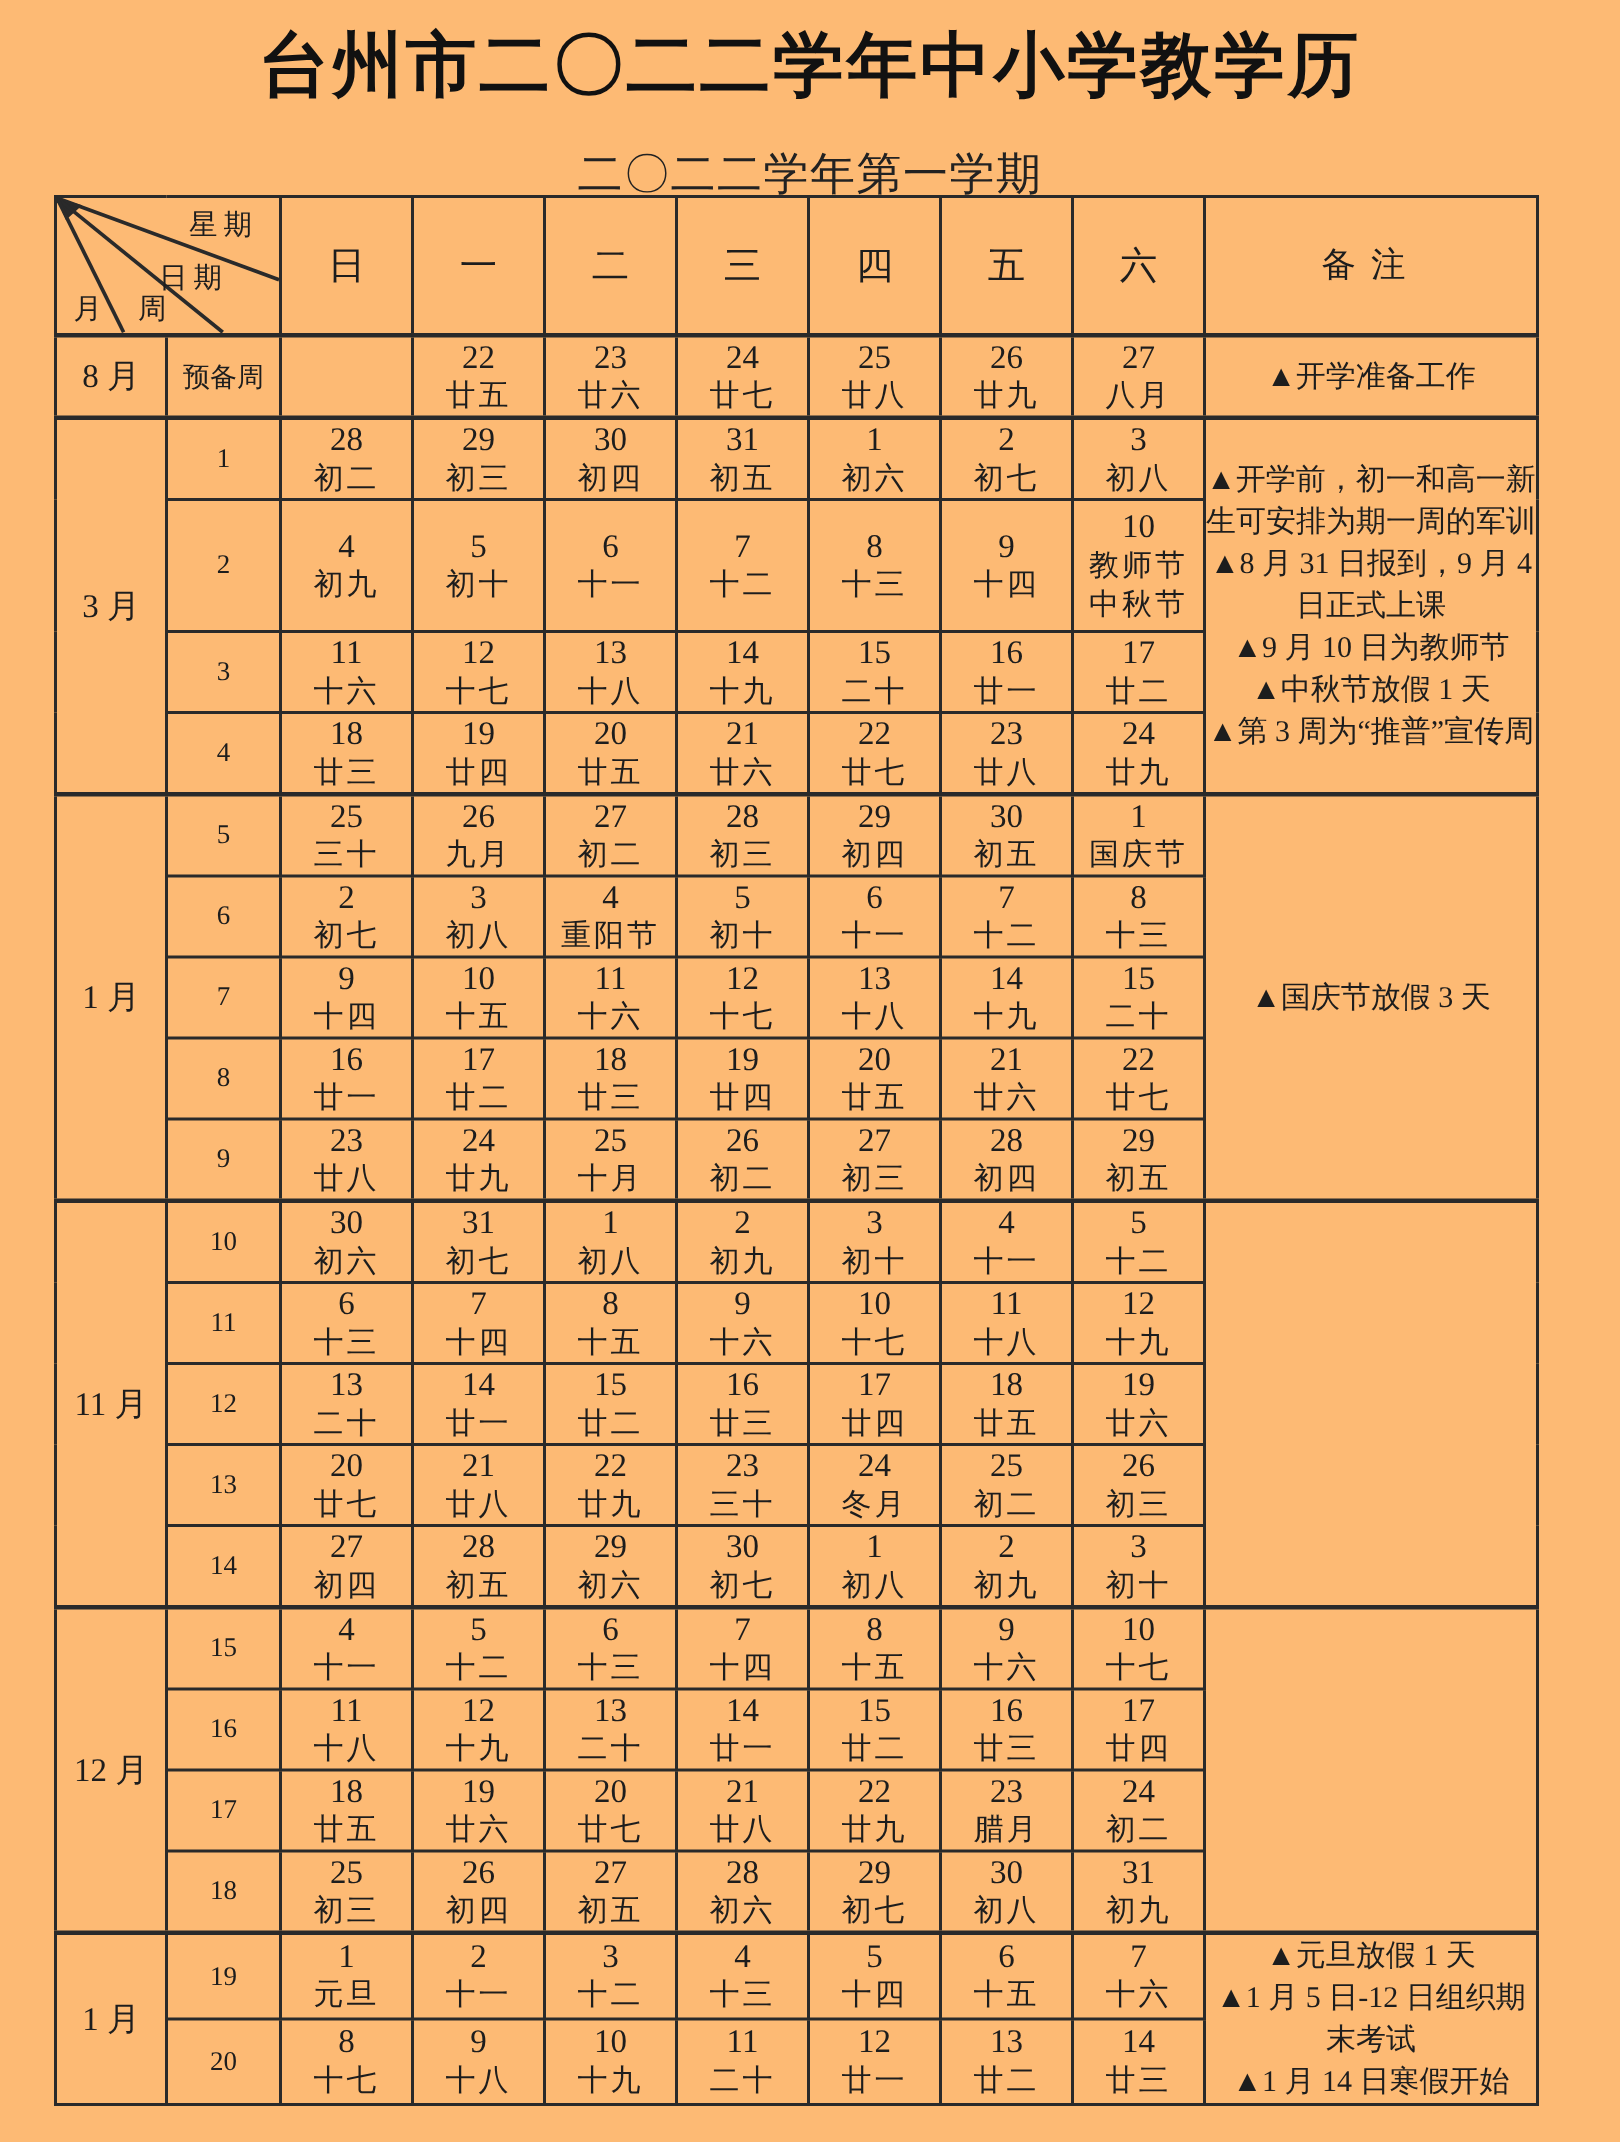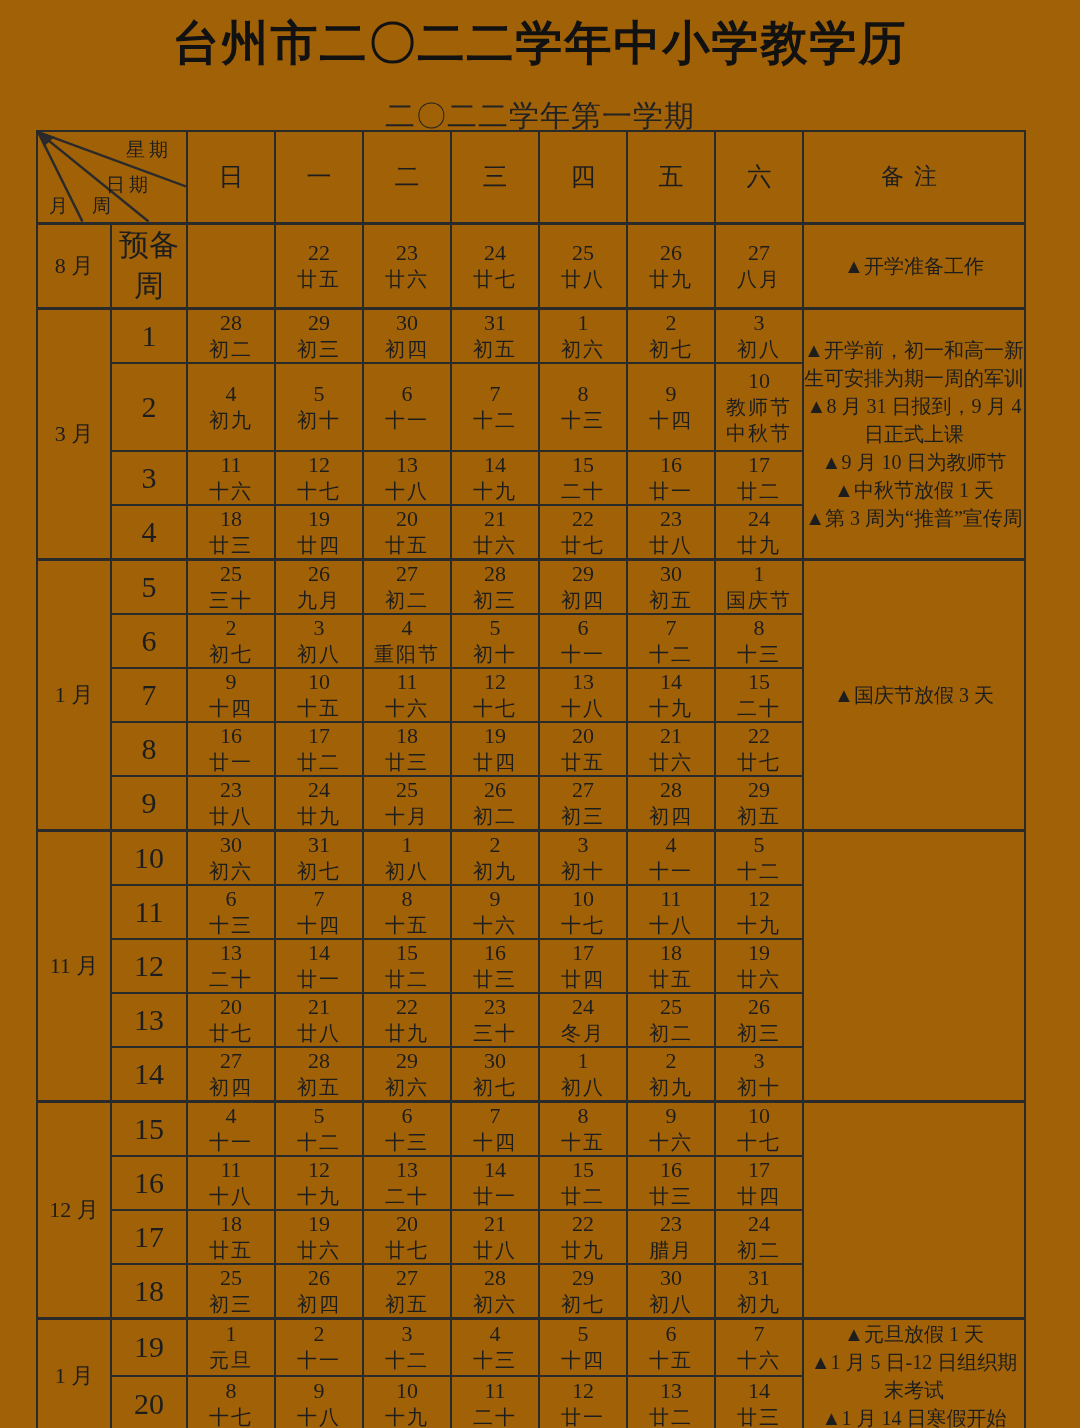--- a/index.html
+++ b/index.html
@@ -1,19 +1,19 @@
 <!DOCTYPE html>
 <html lang="zh"><head>
 <meta charset="utf-8">
 <style>
   html,body { margin:0; padding:0; background:#ffffff; }
   .sheet {
     position:relative;
     width:1080px; height:1428px;
-    background:#a16207;
+    background:#fdba74;
     font-family:"Liberation Serif","DejaVu Serif",serif;
     color:#1d1d1d;
     overflow:hidden;
   }
   .title {
     position:absolute; top:12px; left:0; width:100%;
     text-align:center;
     font-size:47px; font-weight:900; letter-spacing:2px;
     color:#111;
     margin:0;
@@ -42,21 +42,21 @@
   .day-h   { font-size:25px; }
   .remark-h{ font-size:23px; letter-spacing:10px;margin-left:36px; }
   .corner  { position:relative; padding:0; }
   .corner svg { position:absolute; left:0; top:0; width:100%; height:100%; display:block; }
   .corner .lbl { position:absolute; font-size:19px; color:#1d1d1d; white-space:nowrap; }
   .lbl-xingqi { right:14px;  top:5px;  letter-spacing:4px; }
   .lbl-riqi   { right:34px;  top:40px; letter-spacing:4px; }
   .lbl-zhou   { left:54px;   bottom:3px; }
   .lbl-yue    { left:11px;   bottom:3px; }
   .month-cell { font-size:22px; }
-  .week-cell  { font-size:30px; }
+  .week-cell  { font-size:18px; }
   .date-line  { font-size:22px; line-height:26px; }
   .lunar-line { font-size:20px; line-height:26px; letter-spacing:2px; }
   .remark-cell {
     text-align:left;
     vertical-align:middle;
     padding:4px 5px 4px 8px;
     font-size:20px;
     margin-left:35px;
   }
   .remark-line { line-height:28px; }

